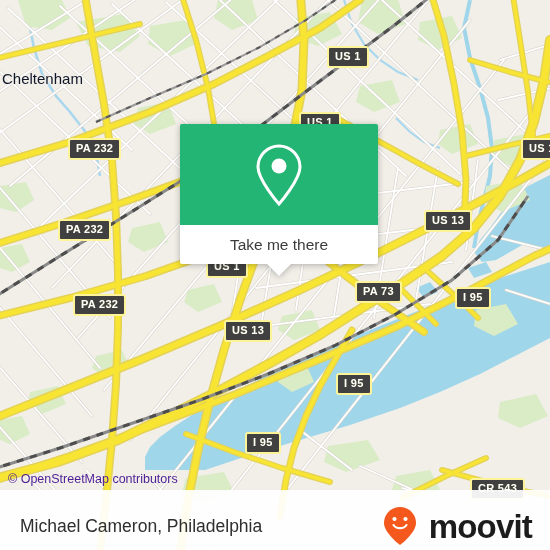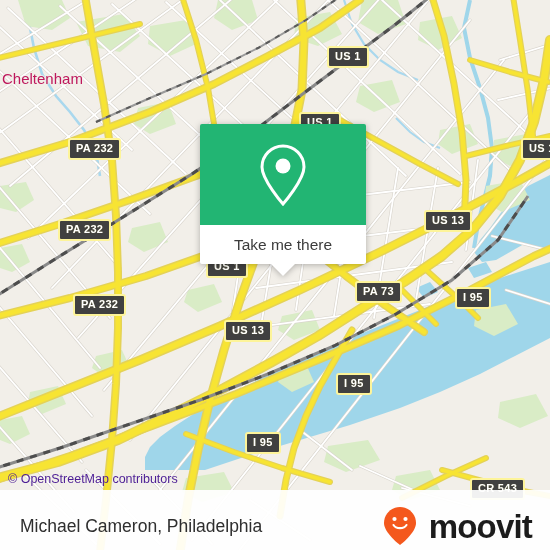--- a/index.html
+++ b/index.html
@@ -45,21 +45,21 @@
     padding: 3px 6px 4px 6px;
     letter-spacing: 0.3px;
     white-space: nowrap;
     text-shadow: 0 0 1px rgba(180,165,0,0.35);
     box-sizing: border-box;
   }
 
   
   .city-label {
     position: absolute;
-    color: #be185d;
+    color: #0f172a;
     font-family: "Liberation Sans", sans-serif;
     font-size: 15px;
     white-space: nowrap;
     text-shadow:
        1px  0 1px #f2efe9, -1px  0 1px #f2efe9,
        0  1px 1px #f2efe9,  0 -1px 1px #f2efe9;
   }
 
   
   #attribution {
@@ -68,23 +68,23 @@
     top: 472px;
     font-family: "Liberation Sans", sans-serif;
     font-size: 12.5px;
     color: #4c1d95;
     white-space: nowrap;
   }
 
   
   #info-card {
     position: absolute;
-    left: 200px;
+    left: 180px;
     top: 124px;
-    width: 166px;
+    width: 198px;
     filter: drop-shadow(0 1px 3px rgba(0,0,0,0.28));
     text-align: center;
   }
   #card-green {
     background: #22b573;
     height: 101px;
     border-radius: 2px 2px 0 0;
     display: flex;
     align-items: center;
     justify-content: center;

